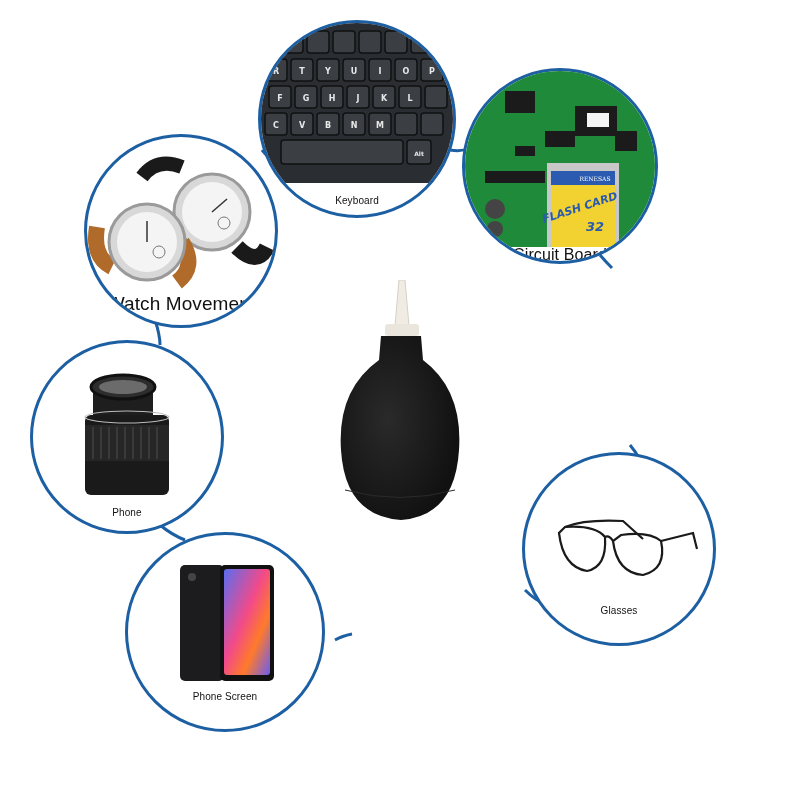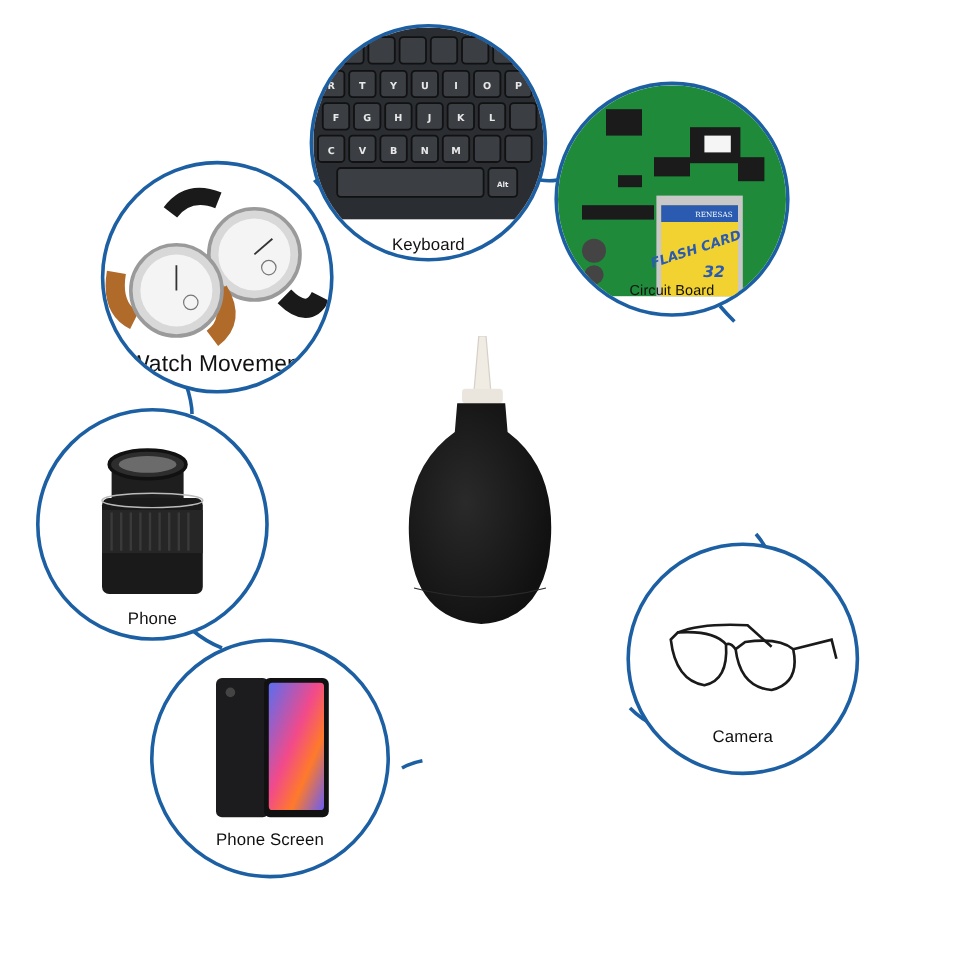--- a/index.html
+++ b/index.html
@@ -5,21 +5,21 @@
   html, body { margin:0; padding:0; background:#ffffff; }
   body { width:800px; height:800px; position:relative; overflow:hidden; font-family:"Liberation Sans", sans-serif; }
   .stage { position:absolute; left:0; top:0; width:800px; height:800px; }
   .connectors { position:absolute; left:0; top:0; width:800px; height:800px; }
   .circle {
     position:absolute; border-radius:50%; background:#ffffff;
     border:3px solid #1d5fa3; box-sizing:border-box; overflow:hidden;
   }
   .circle .label {
     position:absolute; left:0; right:0; text-align:center; color:#111;
-    font-size:14px; letter-spacing:0.1px;
+    font-size:10px; letter-spacing:0.1px;
   }
   .circle svg.art { position:absolute; }
   .bulb { position:absolute; left:335px; top:280px; width:130px; height:245px; }
 </style>
 </head>
 <body>
 
 <div class="stage">
 
   <svg class="connectors" viewBox="0 0 800 800">
@@ -108,21 +108,21 @@
       <rect x="122" y="42" width="22" height="14" fill="#f5f5f5"></rect>
       <rect x="82" y="92" width="72" height="84" fill="#c8c8c8"></rect>
       <rect x="86" y="100" width="64" height="76" fill="#f2d230"></rect>
       <rect x="86" y="100" width="64" height="14" fill="#2a5bb0"></rect>
       <text x="130" y="110" font-size="6" fill="#fff" text-anchor="middle" font-family="DejaVu Serif, serif">RENESAS</text>
       <text x="116" y="140" font-size="11" fill="#2a5bb0" font-weight="bold" font-style="italic" text-anchor="middle" font-family="DejaVu Sans, sans-serif" transform="rotate(-18 116 140)">FLASH CARD</text>
       <text x="130" y="160" font-size="13" fill="#2a5bb0" font-weight="bold" font-style="italic" text-anchor="middle" font-family="DejaVu Sans, sans-serif">32</text>
       <circle cx="30" cy="138" r="10" fill="#444"></circle>
         <circle cx="30" cy="158" r="8" fill="#444"></circle>
     </svg>
-    <div class="label" style="top:164px;font-size:12px;">Circuit Board</div>
+    <div class="label" style="top:175px;font-size:16px;">Circuit Board</div>
   </div>
 
   <div class="circle" style="left:84px;top:134px;width:194px;height:194px;">
     <svg class="art" style="left:0;top:0" width="194" height="160" viewBox="0 0 194 160">
       <path d="M55 40 Q70 20 95 30" stroke="#1a1a1a" stroke-width="14" fill="none"></path>
       <path d="M150 110 Q170 130 180 110" stroke="#1a1a1a" stroke-width="16" fill="none"></path>
       <circle cx="125" cy="75" r="38" fill="#d8d8d8" stroke="#9a9a9a" stroke-width="3"></circle>
       <circle cx="125" cy="75" r="30" fill="#f4f4f4"></circle>
       <path d="M10 90 Q5 120 25 130" stroke="#b06b2a" stroke-width="16" fill="none"></path>
       <path d="M95 105 Q110 130 90 145" stroke="#b06b2a" stroke-width="16" fill="none"></path>
@@ -163,21 +163,21 @@
   <div class="circle" style="left:522px;top:452px;width:194px;height:194px;">
     <svg class="art" style="left:0;top:0" width="194" height="160" viewBox="0 0 194 160">
       <g fill="none" stroke="#1a1a1a" stroke-width="2.2">
         <path d="M34 78 Q38 112 62 116 Q82 112 80 82 Q70 70 40 72 Z"></path>
         <path d="M88 86 Q92 118 118 120 Q142 114 136 86 Q124 76 96 80 Z"></path>
         <path d="M80 82 Q84 80 88 86"></path>
         <path d="M40 72 Q60 64 98 66 L118 84"></path>
         <path d="M136 86 L168 78 L172 94"></path>
       </g>
     </svg>
-    <div class="label" style="top:150px;">Camera</div>
+    <div class="label" style="top:150px;">Glasses</div>
   </div>
 
   <div class="circle" style="left:125px;top:532px;width:200px;height:200px;">
     <svg class="art" style="left:0;top:0" width="200" height="160" viewBox="0 0 200 160">
       <rect x="52" y="30" width="44" height="116" rx="5" fill="#1c1c1f"></rect>
       <circle cx="64" cy="42" r="4" fill="#444"></circle>
       <rect x="92" y="30" width="54" height="116" rx="5" fill="#111"></rect>
       <defs>
         <linearGradient id="phoneGrad" x1="0" y1="0" x2="1" y2="1">
           <stop offset="0" stop-color="#5a6df0"></stop>

